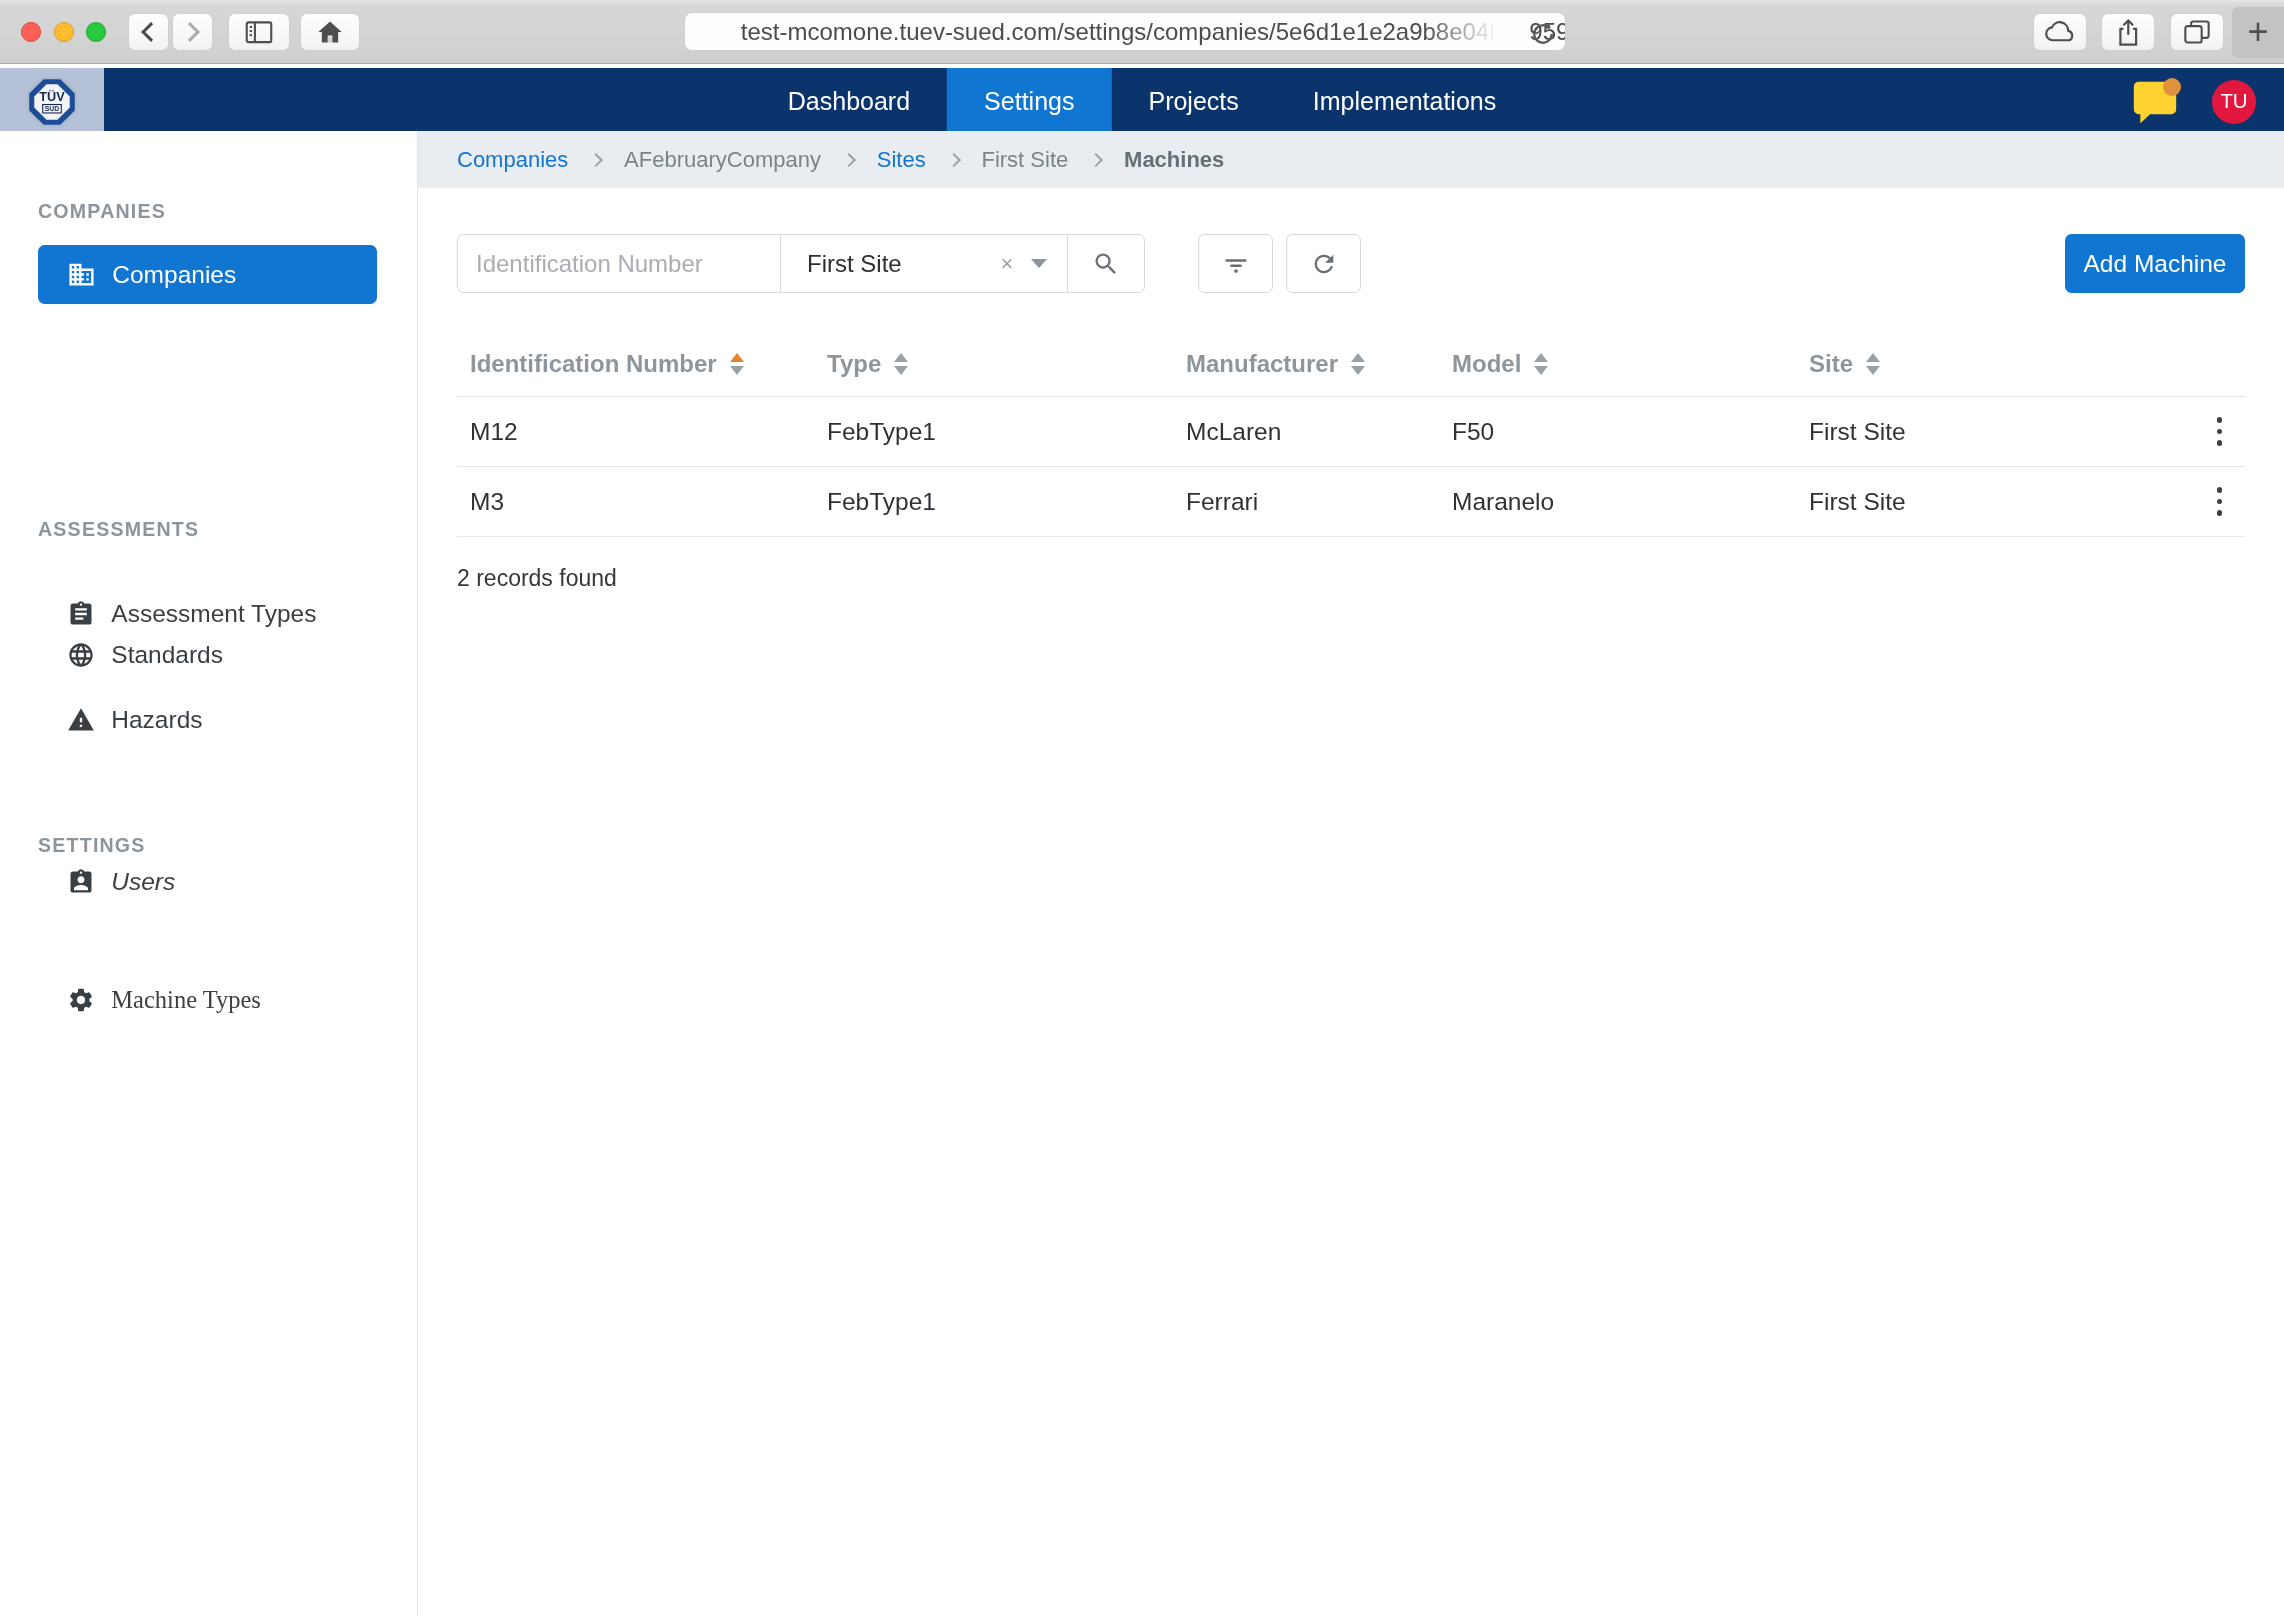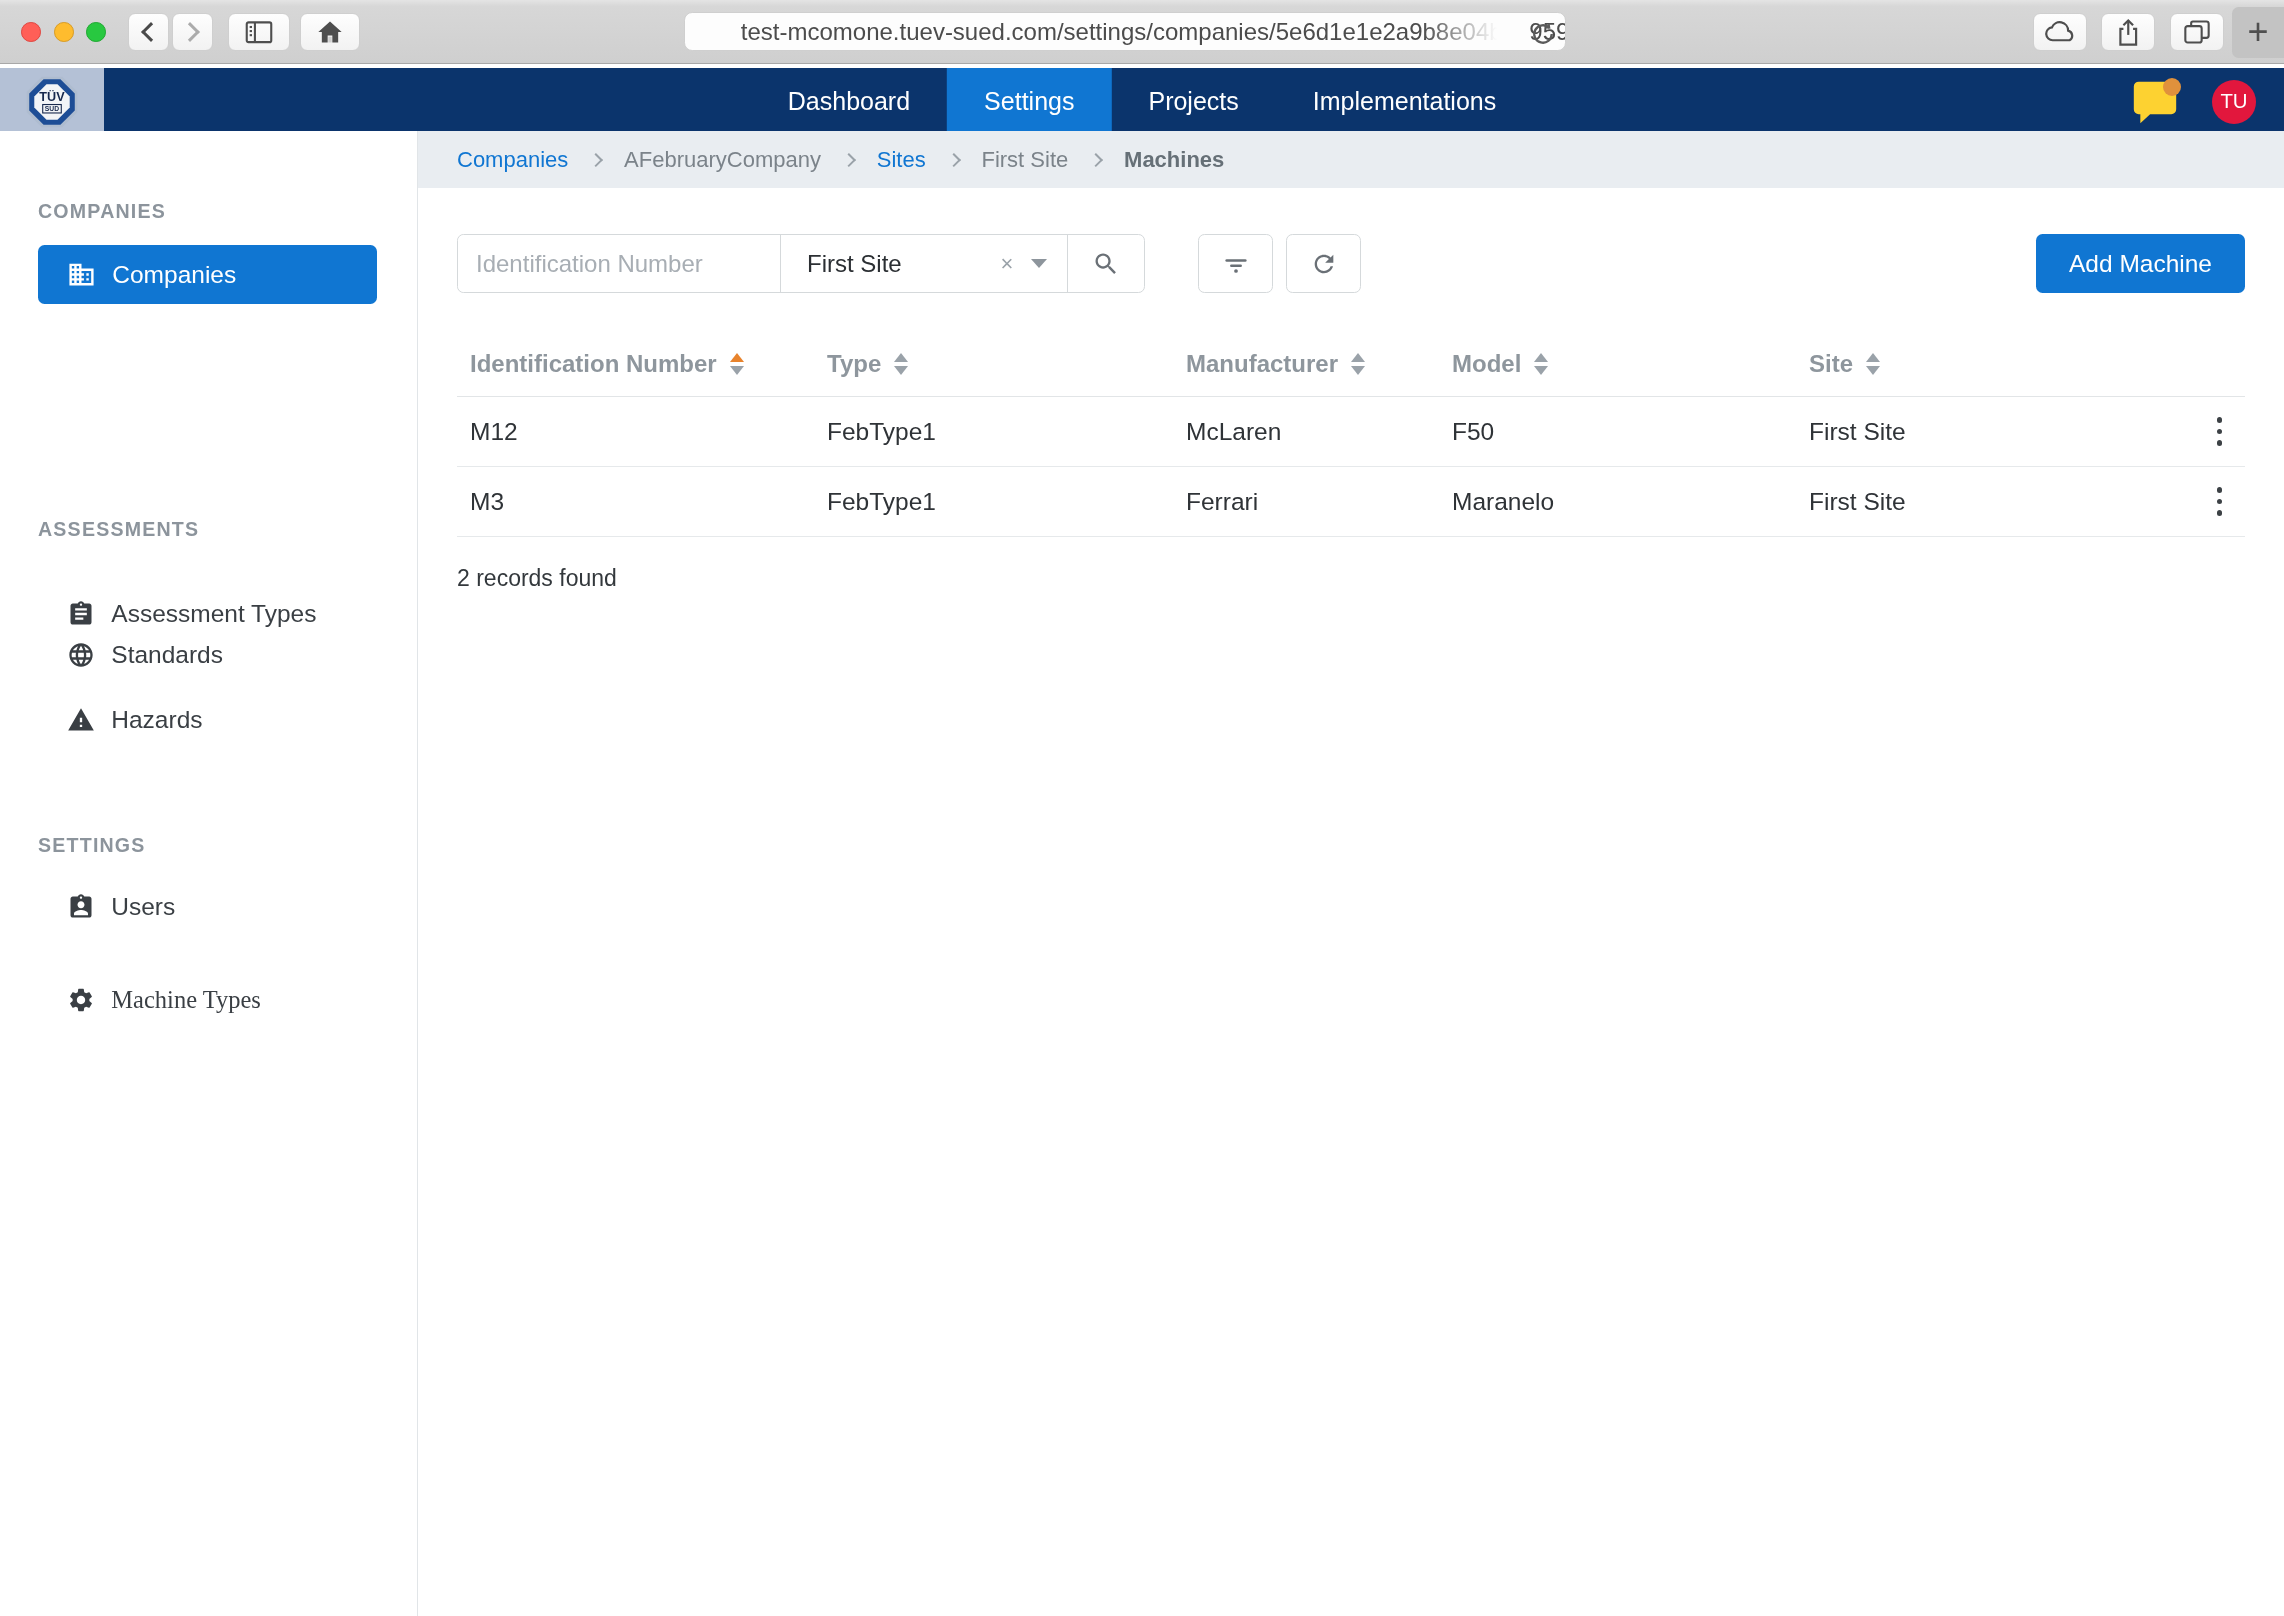--- a/index.html
+++ b/index.html
@@ -86,21 +86,21 @@
   .ig-select .clear { margin-left:auto; font-size:22px; color:#9aa2a9; }
   .ig-select .caret { margin-left:18px; width:0; height:0;
     border-left:8.2px solid transparent; border-right:8.2px solid transparent;
     border-top:9.8px solid #8d959c; }
   .ig-search { flex:1; display:flex; align-items:center; justify-content:center; }
   .tool-btn { position:absolute; top:0; width:75px; height:59px; background:#fff;
     border:1.6px solid #d5d9db; border-radius:6.5px; display:flex; align-items:center;
     justify-content:center; }
   .btn-filter { left:741px; }
   .btn-refresh { left:829px; }
-  .add-btn { position:absolute; right:0; top:0; width:209px; height:59px;
+  .add-btn { position:absolute; right:0; top:0; width:180px; height:59px;
     background:#1076d2; color:#fff; border:none; border-radius:6.5px; font-size:24.5px;
     font-family:"Liberation Sans",sans-serif; }
 
   
   .table { position:absolute; left:39px; right:39px; top:144px; }
   .trow { display:grid; grid-template-columns:357px 359px 266px 357px 1fr 51px;
     align-items:center; }
   .trow > div { padding-left:13px; }
   .thead { height:65px; border-bottom:1.6px solid #e2e5e7; }
   .th { font-size:24px; font-weight:700; color:#8e969d; display:flex; align-items:center; }
@@ -247,21 +247,21 @@
   </div>
   <div class="side-item" style="top:556px;">
     <svg width="28" height="28" viewBox="0 0 24 24">
       <path class="sicon" d="M1 21h22L12 2 1 21zm12-3h-2v-2h2v2zm0-4h-2v-4h2v4z"></path>
     </svg>
     <span>Hazards</span>
   </div>
 
   <div class="sec-title" style="top:703px;">SETTINGS</div>
 
-  <div class="side-item" style="top:743px;">
+  <div class="side-item" style="top:718px;font-style:italic;">
     <svg width="28" height="28" viewBox="0 0 24 24">
       <path class="sicon" d="M19 3h-4.18C14.4 1.84 13.3 1 12 1c-1.3 0-2.4.84-2.82 2H5c-1.1 0-2 .9-2 2v14c0 1.1.9 2 2 2h14c1.1 0 2-.9 2-2V5c0-1.1-.9-2-2-2zm-7 0c.55 0 1 .45 1 1s-.45 1-1 1-1-.45-1-1 .45-1 1-1zm0 4c1.66 0 3 1.34 3 3s-1.34 3-3 3-3-1.34-3-3 1.34-3 3-3zm6 12H6v-1.4c0-2 4-3.1 6-3.1s6 1.1 6 3.1V19z"></path>
     </svg>
     <span>Users</span>
   </div>
   <div class="side-item" style="top:836px;font-family:Liberation Serif, serif;">
     <svg width="28" height="28" viewBox="0 0 24 24">
       <path class="sicon" d="M19.14 12.94c.04-.3.06-.61.06-.94 0-.32-.02-.64-.07-.94l2.03-1.58c.18-.14.23-.41.12-.61l-1.92-3.32c-.12-.22-.37-.29-.59-.22l-2.39.96c-.5-.38-1.03-.7-1.62-.94l-.36-2.54c-.04-.24-.24-.41-.48-.41h-3.84c-.24 0-.43.17-.47.41l-.36 2.54c-.59.24-1.13.57-1.62.94l-2.39-.96c-.22-.08-.47 0-.59.22L2.74 8.87c-.12.21-.08.47.12.61l2.03 1.58c-.05.3-.09.63-.09.94s.02.64.07.94l-2.03 1.58c-.18.14-.23.41-.12.61l1.92 3.32c.12.22.37.29.59.22l2.39-.96c.5.38 1.03.7 1.62.94l.36 2.54c.05.24.24.41.48.41h3.84c.24 0 .44-.17.47-.41l.36-2.54c.59-.24 1.13-.56 1.62-.94l2.39.96c.22.08.47 0 .59-.22l1.92-3.32c.12-.22.07-.47-.12-.61l-2.01-1.58zM12 15.6c-1.98 0-3.6-1.62-3.6-3.6s1.62-3.6 3.6-3.6 3.6 1.62 3.6 3.6-1.62 3.6-3.6 3.6z"></path>
     </svg>
     <span>Machine Types</span>

